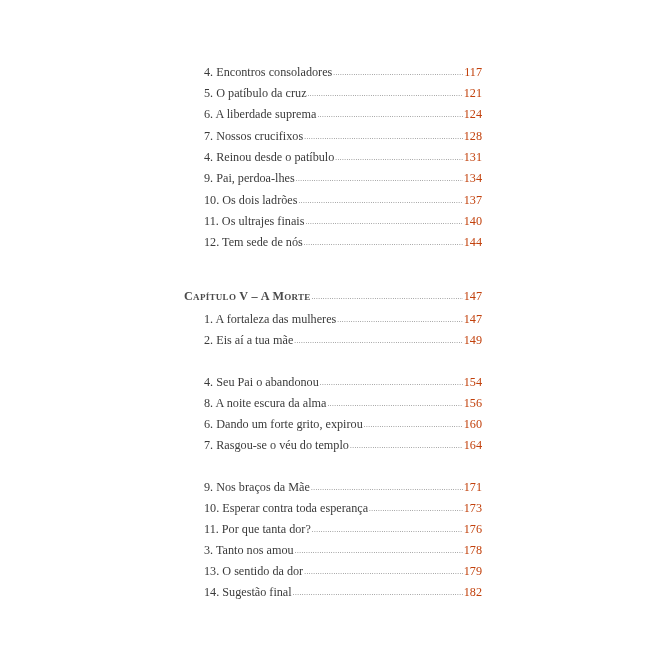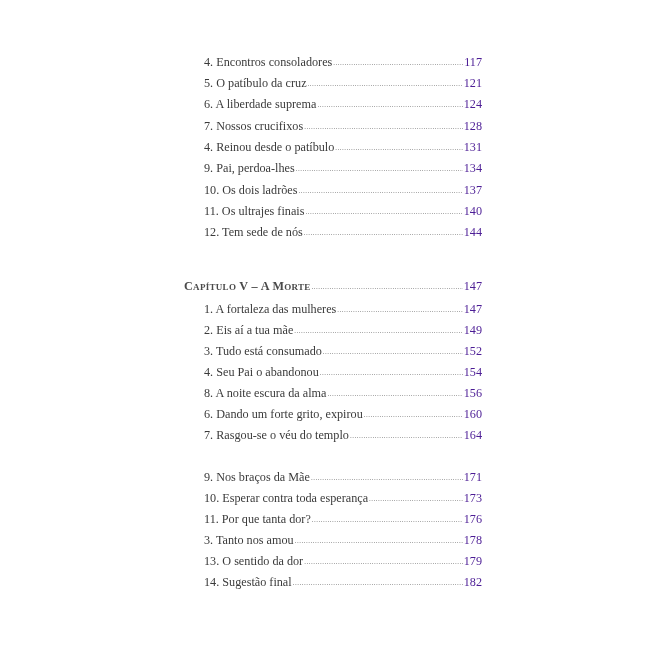--- a/index.html
+++ b/index.html
@@ -11,21 +11,21 @@
       width: 650px;
       height: 650px;
       position: relative;
       overflow: hidden;
       font-family: "Liberation Serif", "DejaVu Serif", serif;
       color: #3a3a3a;
     }
     .page {
       position: absolute;
       left: 0;
-      top: 0;
+      top: 10px;
       width: 650px;
       height: 551px;
     }
     .toc-row {
       position: absolute;
       display: flex;
       align-items: baseline;
       font-size: 12.2px;
       line-height: 14px;
       white-space: nowrap;
@@ -49,21 +49,21 @@
       font-size: 7px;
       letter-spacing: 0.5px;
       position: relative;
       top: -1px;
     }
     .toc-leader::before {
       content: "................................................................................................................................................................................................................";
     }
     .toc-page {
       flex: 0 0 auto;
-      color: #4c1d95;
+      color: #c2410c;
     }
     .chapter .toc-title {
       font-variant: small-caps;
       font-weight: bold;
       letter-spacing: 0.3px;
       color: #4a4a4a;
     }
   </style>
 </head>
 <body>
@@ -125,25 +125,20 @@
   <div class="toc-row sub" style="top:302px">
     <span class="toc-title">1. A fortaleza das mulheres</span>
     <span class="toc-leader"></span>
     <span class="toc-page">147</span>
   </div>
   <div class="toc-row sub" style="top:323px">
     <span class="toc-title">2. Eis aí a tua mãe</span>
     <span class="toc-leader"></span>
     <span class="toc-page">149</span>
   </div>
-  <div class="toc-row sub" style="top:344px">
-    <span class="toc-title">3. Tudo está consumado</span>
-    <span class="toc-leader"></span>
-    <span class="toc-page">152</span>
-  </div>
   <div class="toc-row sub" style="top:365px">
     <span class="toc-title">4. Seu Pai o abandonou</span>
     <span class="toc-leader"></span>
     <span class="toc-page">154</span>
   </div>
   <div class="toc-row sub" style="top:386px">
     <span class="toc-title">8. A noite escura da alma</span>
     <span class="toc-leader"></span>
     <span class="toc-page">156</span>
   </div>

